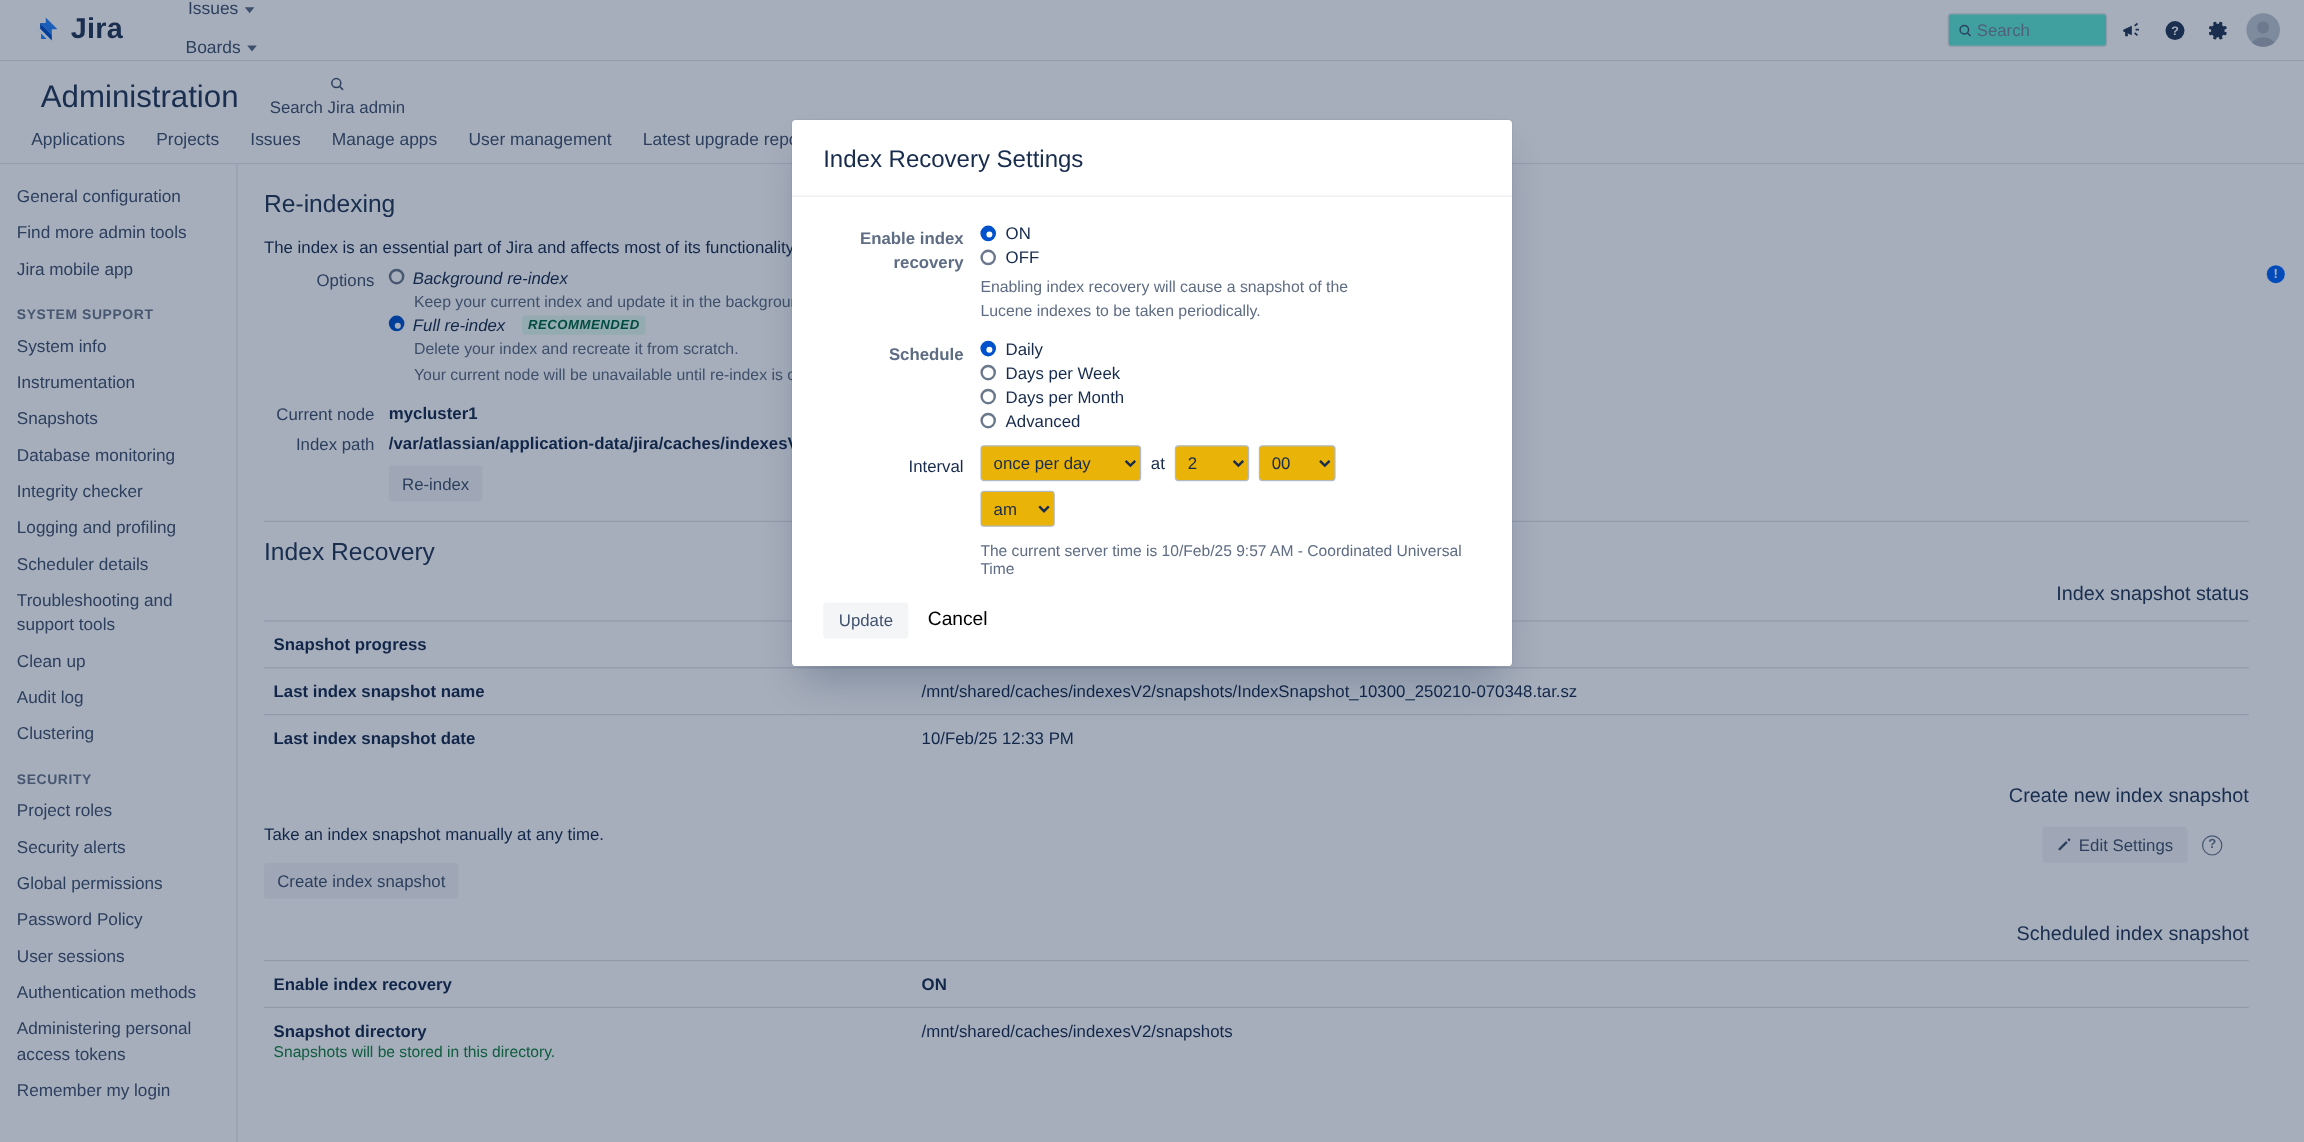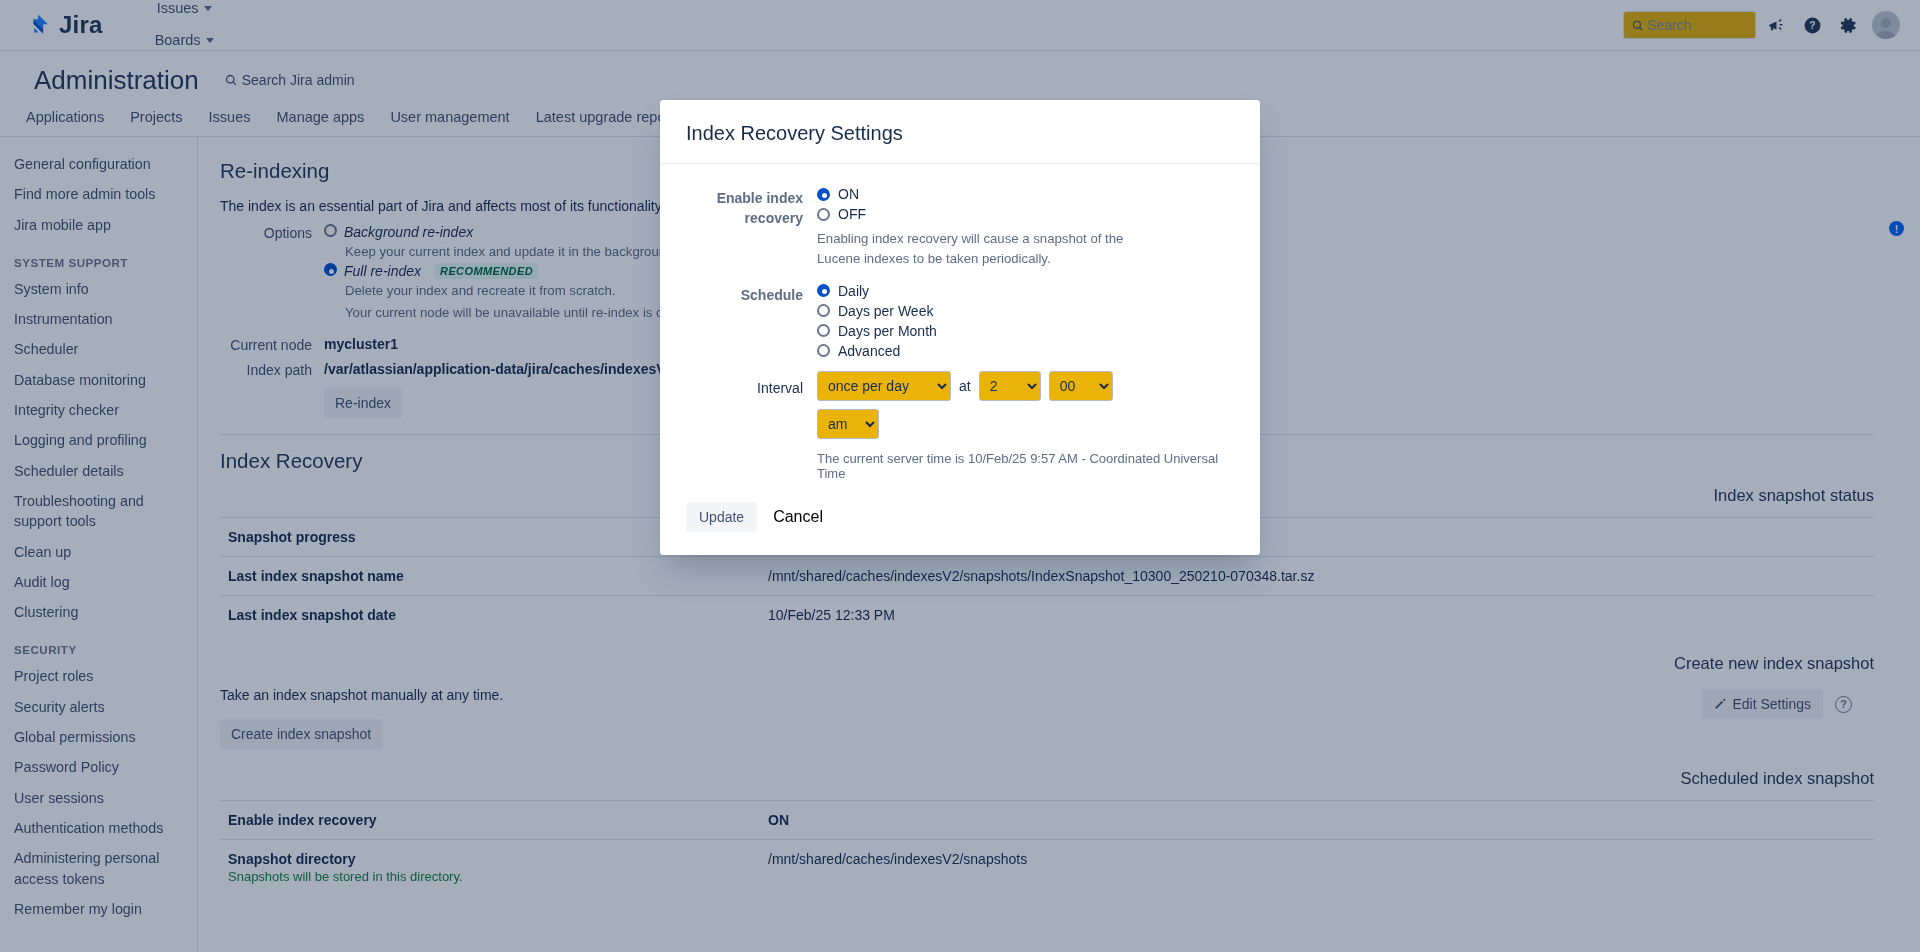--- a/index.html
+++ b/index.html
@@ -36,21 +36,21 @@
   .caret { width: 0; height: 0; border-left: 4px solid transparent;
            border-right: 4px solid transparent; border-top: 5px solid #5e6c84; }
   .create-btn {
     margin-left: 14px; background: #0052cc; color: #fff; border: none;
     font-size: 14.5px; font-weight: 600; padding: 8px 14px; border-radius: 3px;
     cursor: pointer; font-family: inherit;
   }
   .topnav-right { margin-left: auto; display: flex; align-items: center; gap: 4px; padding-right: 8px; }
   .search-box {
     position: relative; width: 133px; height: 28px;
-    border: 1px solid #dfe1e6; border-radius: 3px; background: #eab308;
+    border: 1px solid #dfe1e6; border-radius: 3px; background: #5eead4;
     display: flex; align-items: center; padding: 0 8px; gap: 4px;
   }
   .search-box input {
     border: none; outline: none; background: transparent; width: 100%;
     font-size: 14px; color: #42526e; font-family: inherit;
   }
   .search-box input::placeholder { color: #7a869a; }
   .icon-btn {
     width: 32px; height: 32px; display: flex; align-items: center; justify-content: center;
     border-radius: 50%; cursor: pointer; color: #42526e;
@@ -59,21 +59,21 @@
                 overflow: hidden; margin-left: 4px; cursor: pointer; position: relative; }
   .avatar-btn svg { position: absolute; left: 0; top: 2px; }
 
   
   .admin-head {
     position: absolute; top: 51px; left: 0; right: 0; height: 58px;
     background: #fff; display: flex; align-items: center; padding: 0 34px;
   }
   .admin-title { font-size: 26px; font-weight: 500; color: #253858; }
   .admin-search { display: flex; align-items: center; gap: 5px; margin-left: 26px;
-                  font-size: 14px; color: #42526e; cursor: pointer; }
+                  font-size: 14px; color: #42526e; cursor: pointer; flex-direction: column; }
 
   
   .admin-tabs {
     position: absolute; top: 103px; left: 0; right: 0; height: 34px;
     background: #fff; display: flex; align-items: flex-start; padding: 0 14px;
     gap: 2px; border-bottom: 1px solid #dfe1e6;
   }
   .admin-tab { padding: 6px 12px; font-size: 14.5px; color: #42526e; cursor: pointer; white-space: nowrap; }
 
   
@@ -295,21 +295,21 @@
     </div>
 
     <div class="sidebar">
       <div class="side-link">General configuration</div>
       <div class="side-link">Find more admin tools</div>
       <div class="side-link">Jira mobile app</div>
 
       <div class="side-head">SYSTEM SUPPORT</div>
       <div class="side-link">System info</div>
       <div class="side-link">Instrumentation</div>
-      <div class="side-link">Scheduler</div>
+      <div class="side-link">Snapshots</div>
       <div class="side-link">Database monitoring</div>
       <div class="side-link">Integrity checker</div>
       <div class="side-link">Logging and profiling</div>
       <div class="side-link">Scheduler details</div>
       <div class="side-link">Troubleshooting and support tools</div>
       <div class="side-link">Clean up</div>
       <div class="side-link">Audit log</div>
       <div class="side-link">Clustering</div>
 
       <div class="side-head">SECURITY</div>

